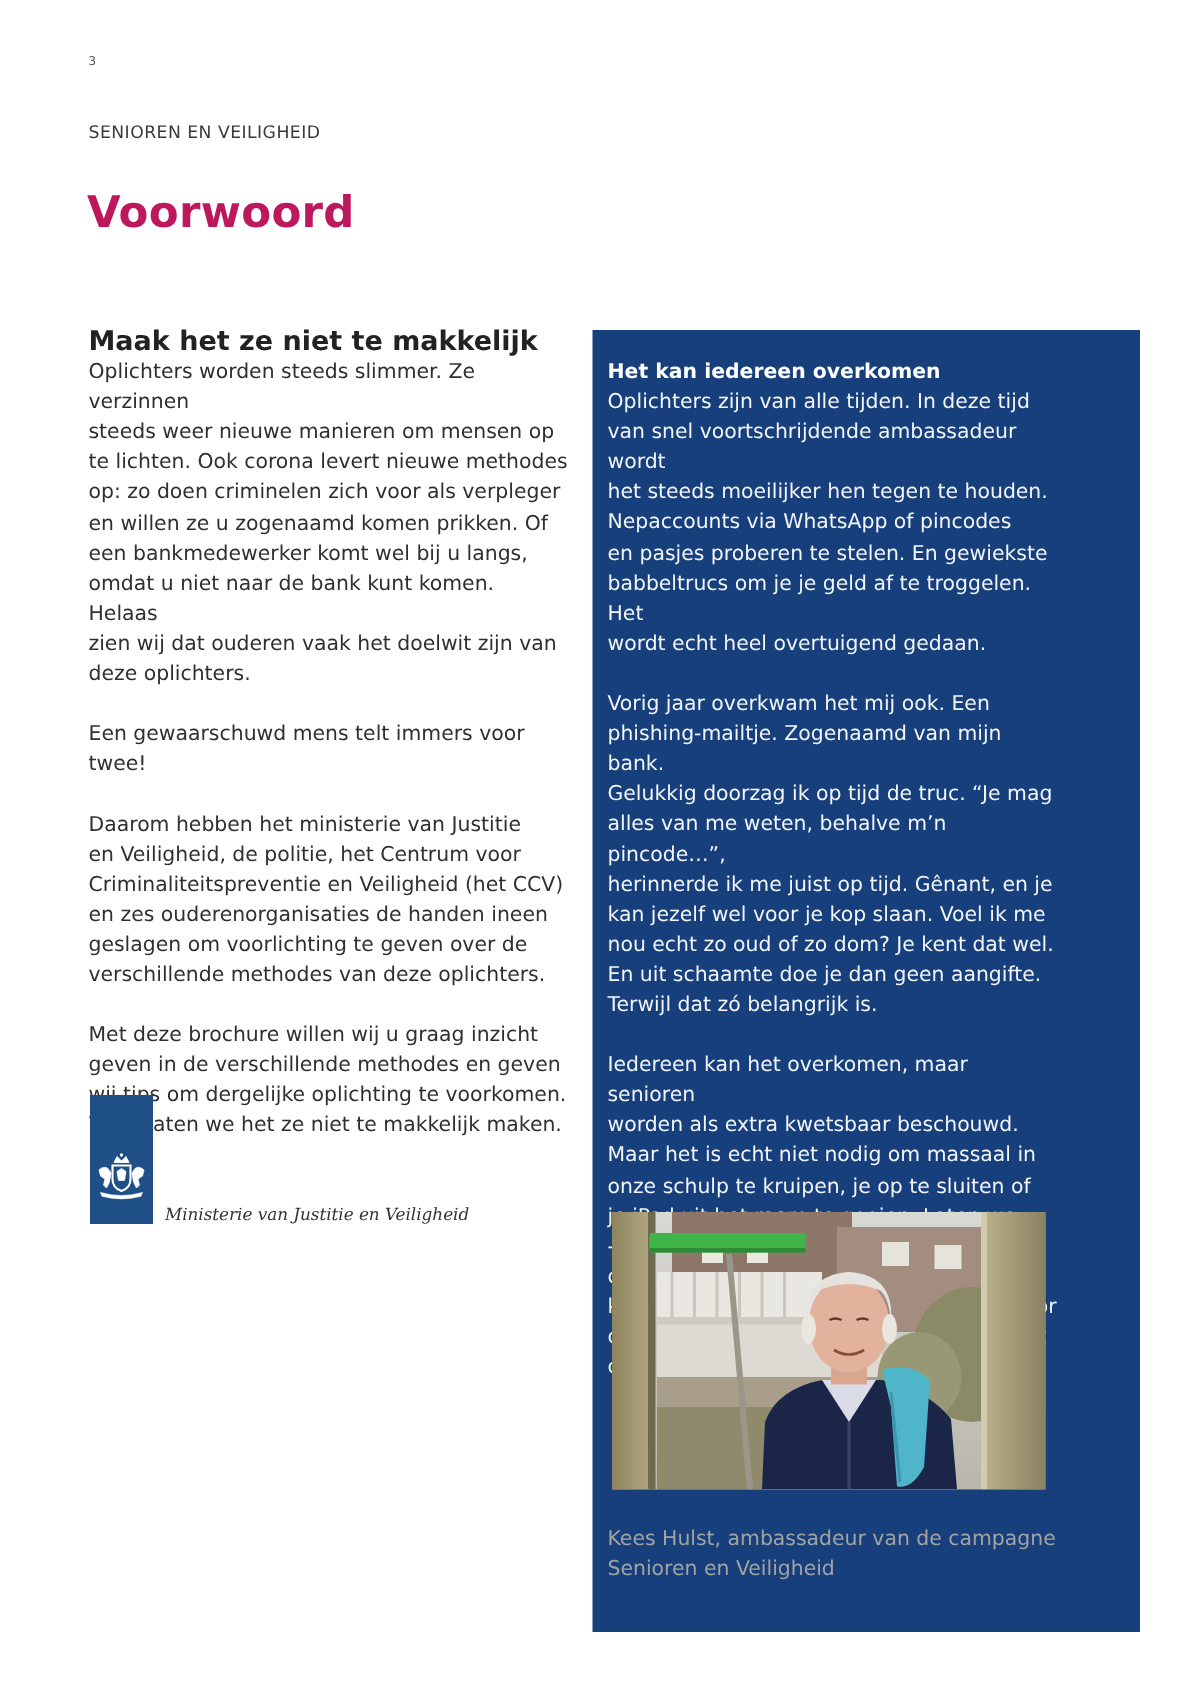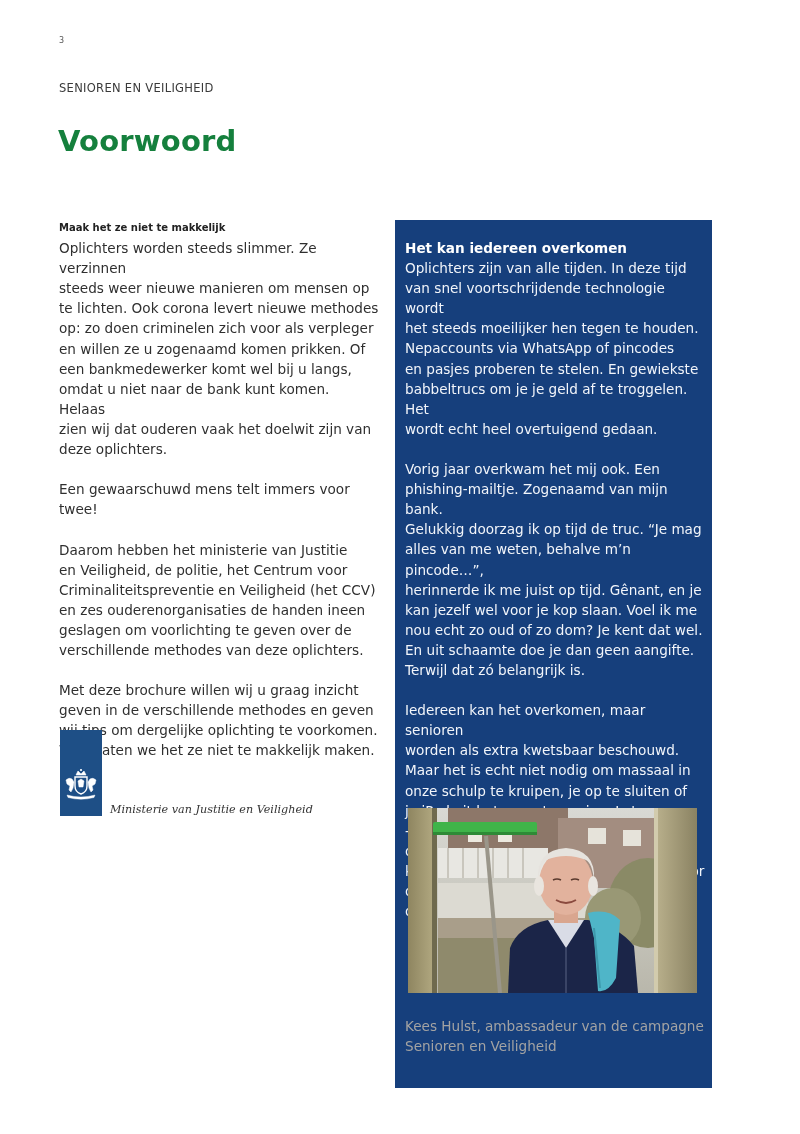--- a/index.html
+++ b/index.html
@@ -30,35 +30,35 @@
       letter-spacing: 0.3px;
       color: #3a3a3a;
     }
     .page-title {
       position: absolute;
       left: 58px;
       top: 124px;
       margin: 0;
       font-size: 29px;
       font-weight: bold;
-      color: #15803d;
+      color: #be185d;
       letter-spacing: 0.2px;
     }
     .left-col {
       position: absolute;
       left: 59px;
       top: 218px;
       width: 320px;
       font-size: 13.6px;
       line-height: 20.1px;
       color: #2f2f2f;
     }
     .left-col h2 {
       margin: 0;
-      font-size: 10px;
+      font-size: 18px;
       font-weight: bold;
       color: #222;
       line-height: 20.1px;
     }
     .left-col p {
       margin: 0 0 20.1px 0;
       white-space: pre-line;
     }
     .logo {
       position: absolute;
@@ -87,20 +87,21 @@
       color: #333;
     }
     .blue-box {
       position: absolute;
       left: 395px;
       top: 220px;
       width: 317px;
       height: 868px;
       background: #163f7c;
       color: #f2f5fa;
+      padding-left: 48px;
     }
     .box-content {
       position: absolute;
       left: 10px;
       top: 18px;
       width: 300px;
       font-size: 13.6px;
       line-height: 20.1px;
     }
     .box-content h2 {
@@ -185,21 +186,21 @@
       </g>
     </svg>
   </div>
   <div class="logo-text">Ministerie van Justitie en Veiligheid</div>
 </div>
 
 <div class="blue-box">
   <div class="box-content">
     <h2>Het kan iedereen overkomen</h2>
     <p>Oplichters zijn van alle tijden. In deze tijd
-van snel voortschrijdende technologie wordt
+van snel voortschrijdende ambassadeur wordt
 het steeds moeilijker hen tegen te houden.
 Nepaccounts via WhatsApp of pincodes
 en pasjes proberen te stelen. En gewiekste
 babbeltrucs om je je geld af te troggelen. Het
 wordt echt heel overtuigend gedaan.</p>
     <p>Vorig jaar overkwam het mij ook. Een
 phishing-mailtje. Zogenaamd van mijn bank.
 Gelukkig doorzag ik op tijd de truc. “Je mag
 alles van me weten, behalve m’n pincode…”,
 herinnerde ik me juist op tijd. Gênant, en je

